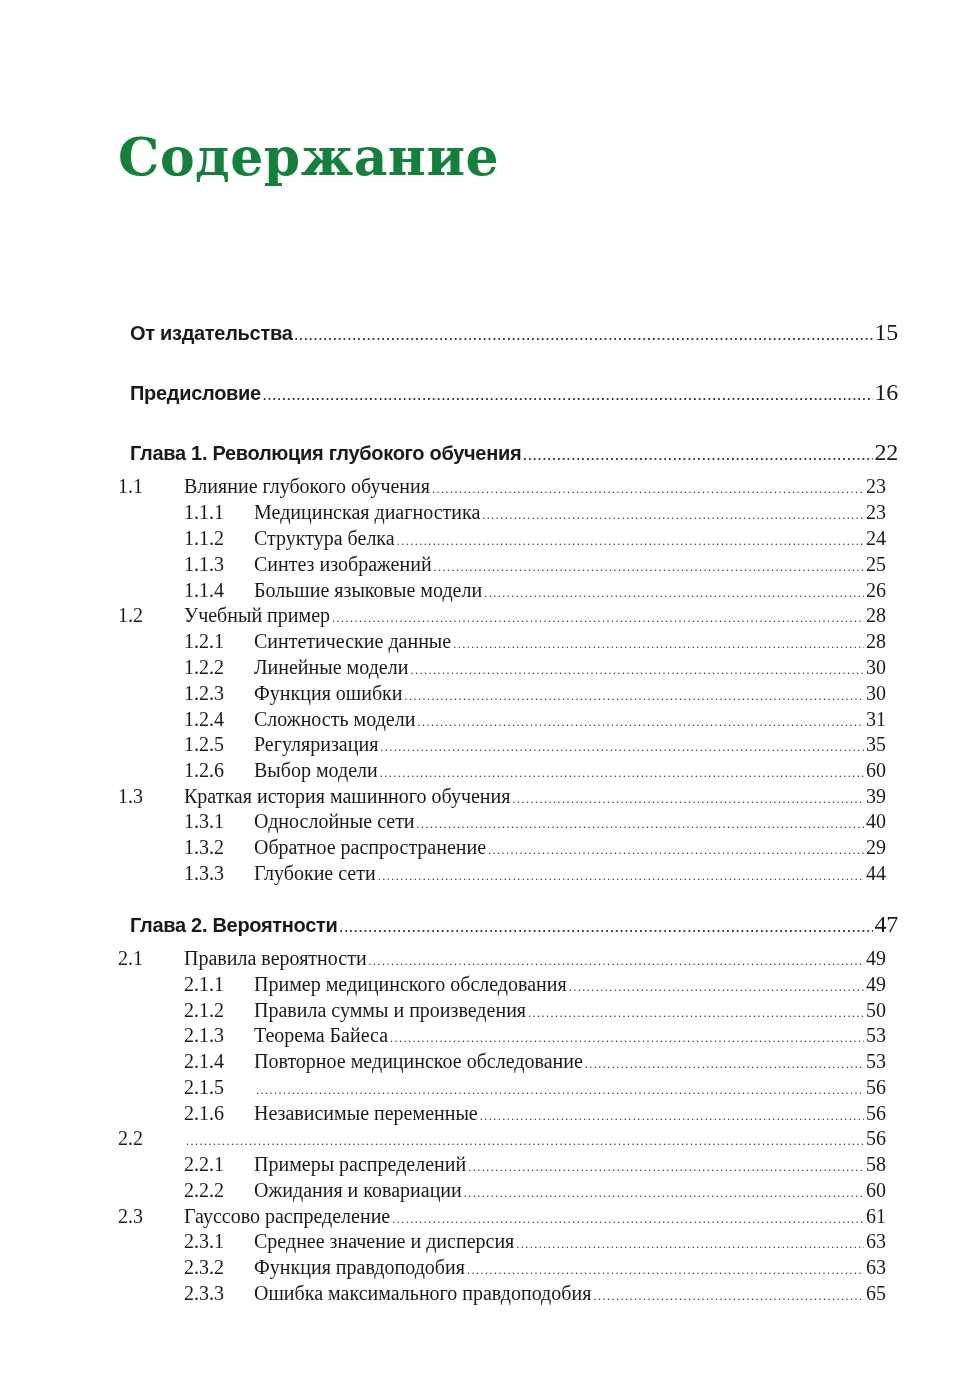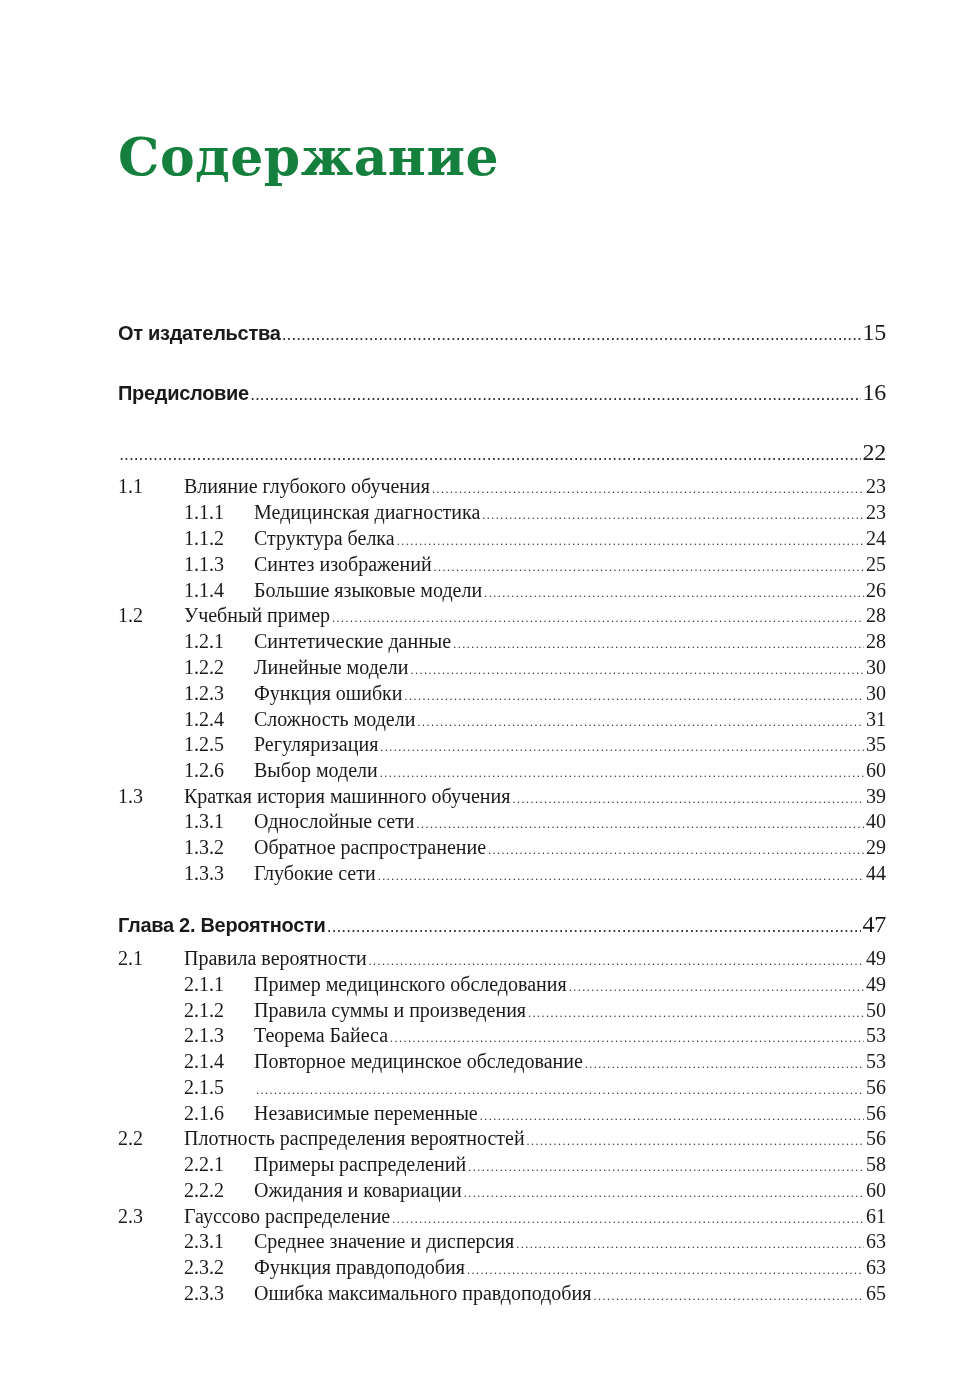--- a/index.html
+++ b/index.html
@@ -24,20 +24,21 @@
     flex: 1 1 auto; overflow: hidden; margin: 0 2px; color: #333;
     font-size: 12px; letter-spacing: 1.5px;
   }
   .row .dots::before {
     content: "................................................................................................................................................................................................................................................";
   }
   .row .page { flex: 0 0 auto; }
   .row.chap {
     font-family: "Liberation Sans", sans-serif; font-weight: bold; font-size: 20px;
     letter-spacing: -0.3px;
+    margin-left: 12px;
   }
   .row.chap .page { font-family: "Liberation Serif", serif; font-weight: normal; font-size: 24px; }
 </style>
 </head>
 <body>
 
 <h1 class="title">Содержание</h1>
 
 <div class="toc">
 
@@ -46,20 +47,21 @@
     <span class="dots"></span>
     <span class="page">15</span>
   </div>
   <div class="row chap" style="top:379px">
     <span class="label">Предисловие</span>
     <span class="dots"></span>
     <span class="page">16</span>
   </div>
 
   <div class="row chap" style="top:439px">
+    <span class="label">Глава 1. Революция глубокого обучения</span>
     <span class="dots"></span>
     <span class="page">22</span>
   </div>
 
   <div class="row l1" style="top:473px">
     <span class="num">1.1</span>
     <span class="label">Влияние глубокого обучения</span>
     <span class="dots"></span>
     <span class="page">23</span>
   </div>
@@ -199,21 +201,20 @@
   </div>
   <div class="row l2" style="top:1100px">
     <span class="num">2.1.6</span>
     <span class="label">Независимые переменные</span>
     <span class="dots"></span>
     <span class="page">56</span>
   </div>
 
   <div class="row l1" style="top:1125px">
     <span class="num">2.2</span>
-    <span class="label">Плотность распределения вероятностей</span>
     <span class="dots"></span>
     <span class="page">56</span>
   </div>
   <div class="row l2" style="top:1151px">
     <span class="num">2.2.1</span>
     <span class="label">Примеры распределений</span>
     <span class="dots"></span>
     <span class="page">58</span>
   </div>
   <div class="row l2" style="top:1177px">

